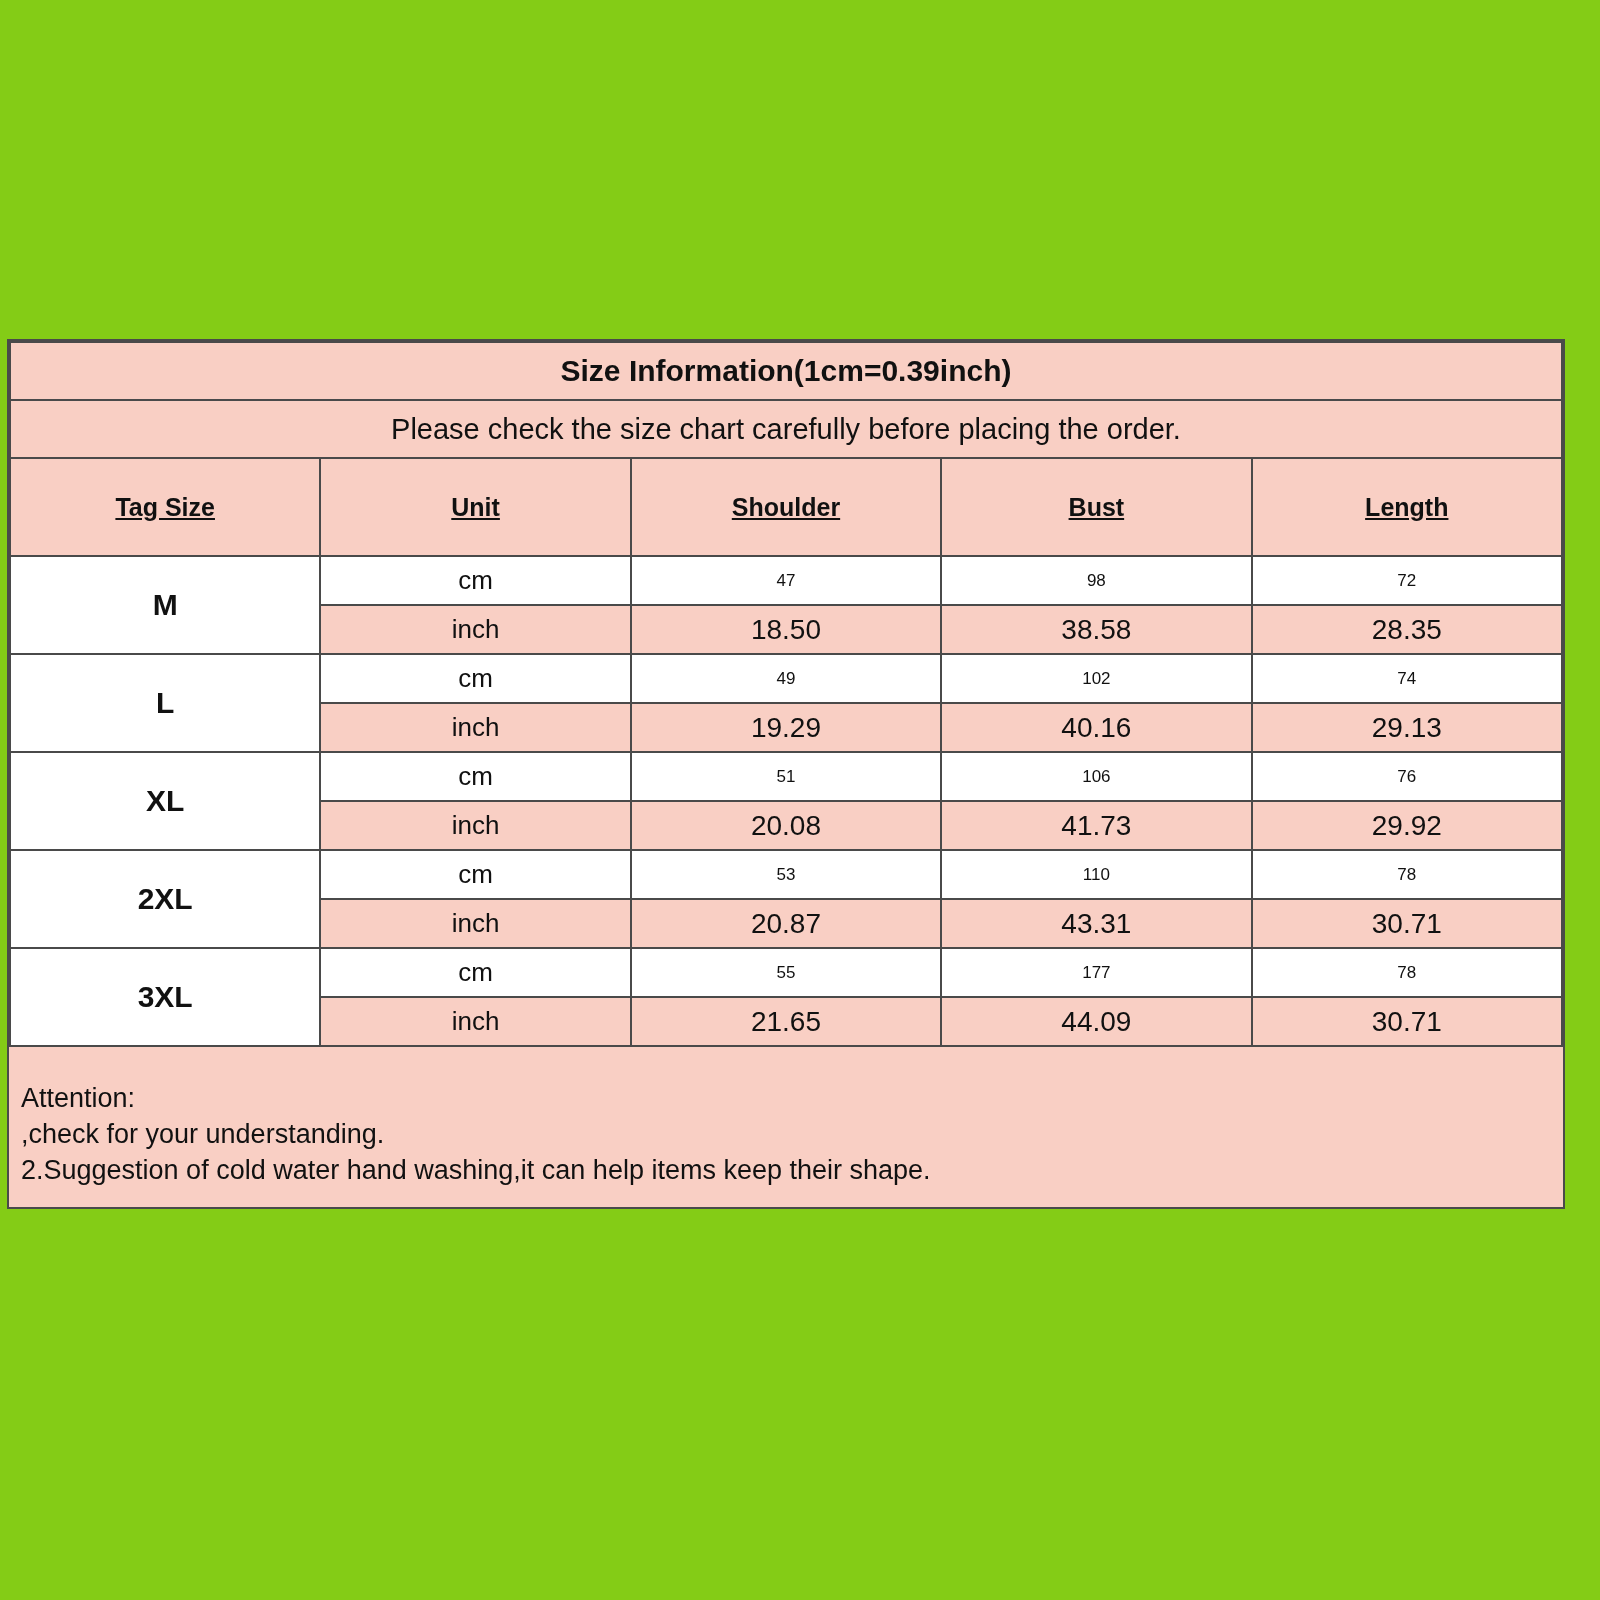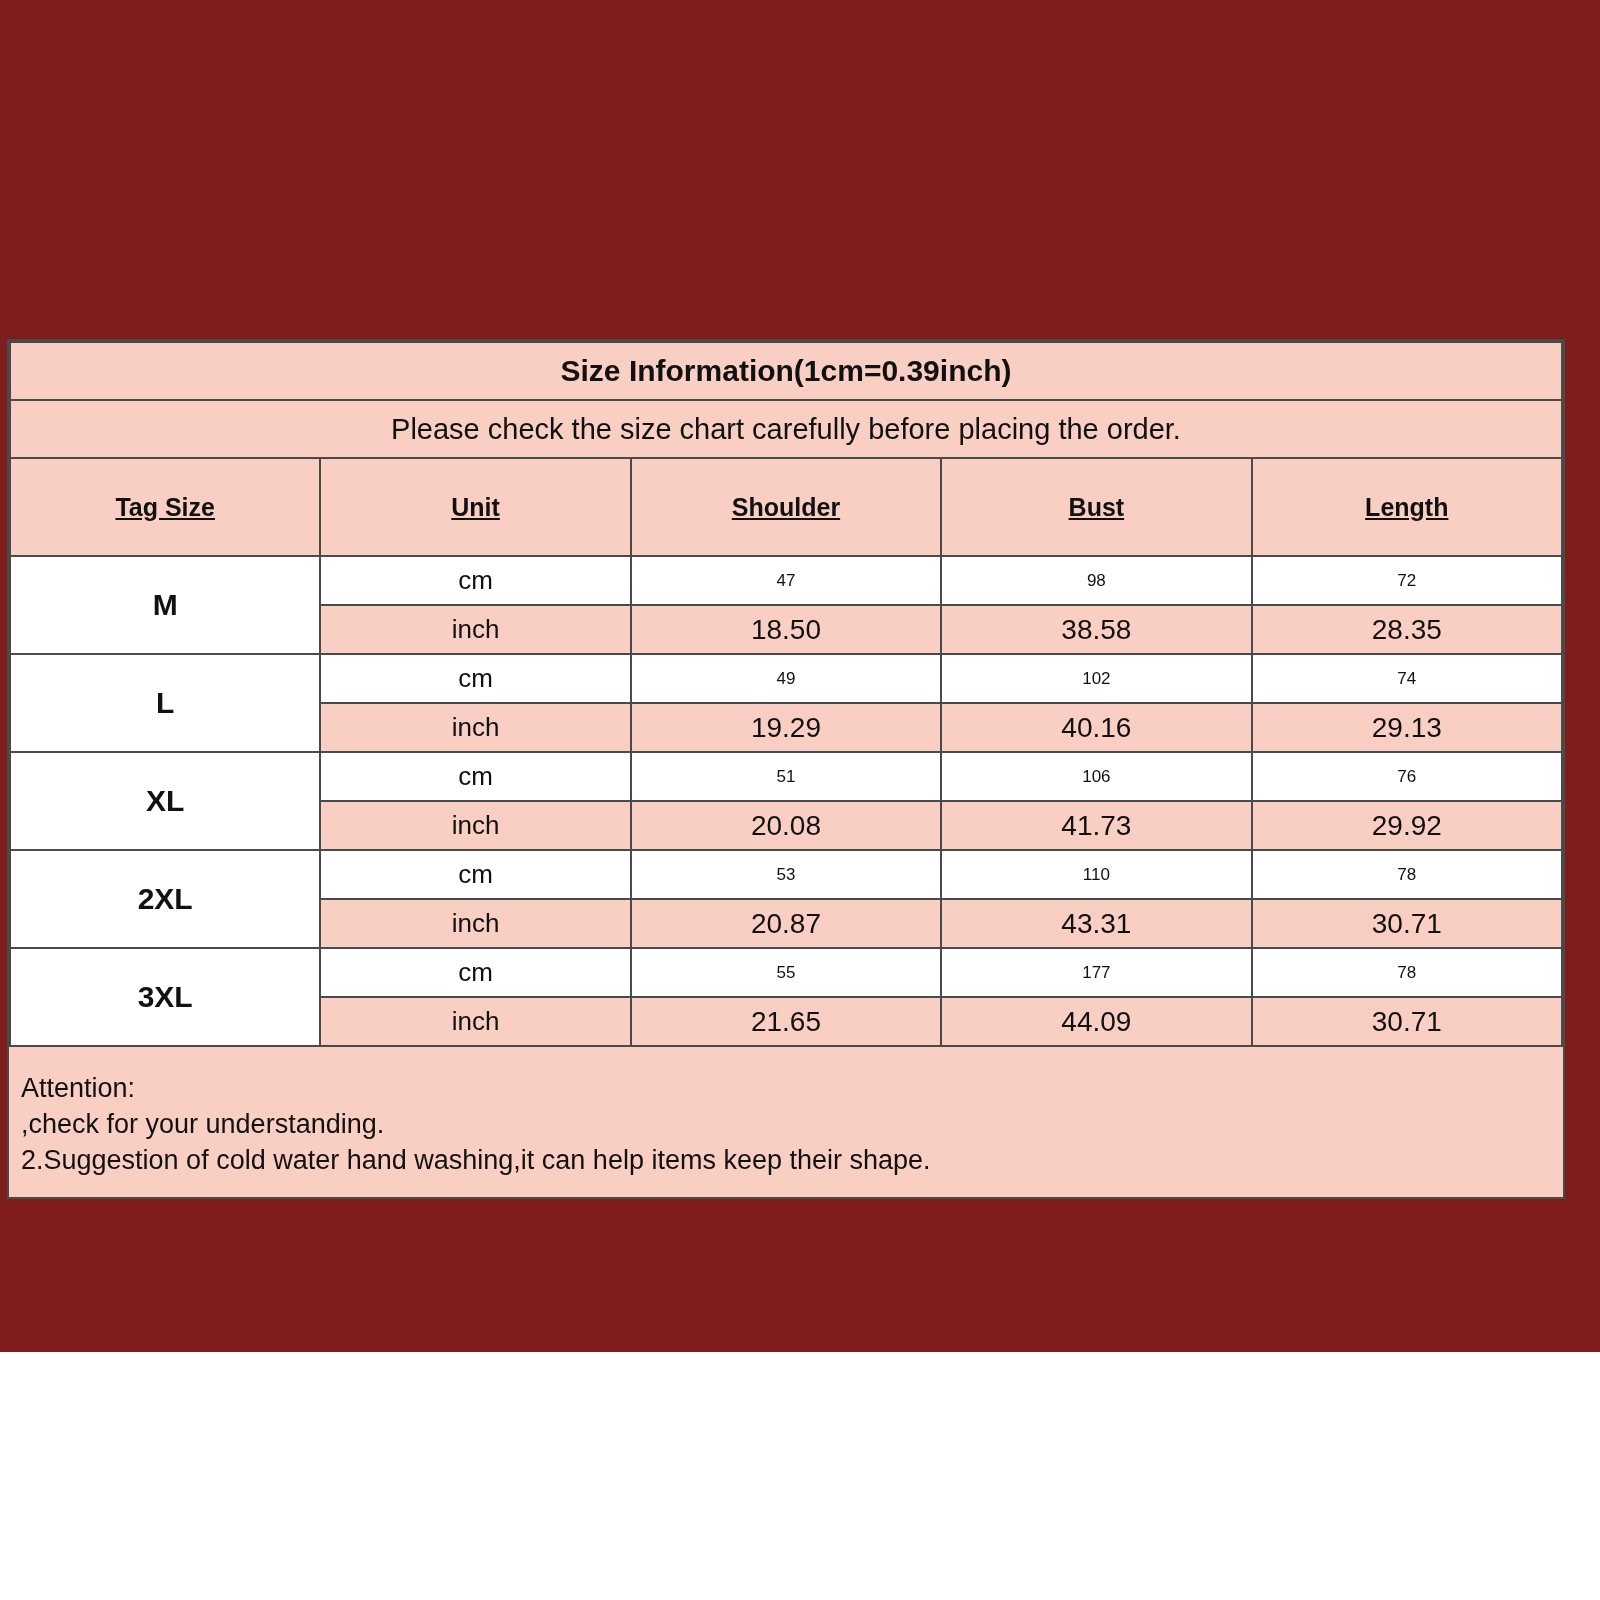--- a/index.html
+++ b/index.html
@@ -6,22 +6,22 @@
     margin: 0;
     padding: 0;
     background: #ffffff;
     width: 1600px;
     height: 1600px;
     font-family: "Liberation Sans", sans-serif;
   }
   #page {
     position: relative;
     width: 1600px;
-    height: 1352px;
-    background: #7f1d1d;
+    height: 1600px;
+    background: #84cc16;
     overflow: hidden;
   }
   #chart-wrap {
     position: absolute;
     left: 7px;
     top: 339px;
     width: 1558px;
     background: #f9cfc4;
     border: 2px solid #4a4a4a;
     box-sizing: border-box;
@@ -80,20 +80,21 @@
     background: #f9cfc4;
     font-size: 28px;
   }
   .attention {
     background: #f9cfc4;
     padding: 24px 12px 18px 12px;
     font-size: 27px;
     line-height: 1.33;
     color: #111111;
     border-top: 0;
+    margin-top: 10px;
   }
   .attention div { white-space: pre-wrap; }
   .col-tag { width: 20%; }
   .col-unit { width: 20%; }
   .col-val { width: 20%; }
 </style>
 </head>
 <body>
 
 <div id="page">

